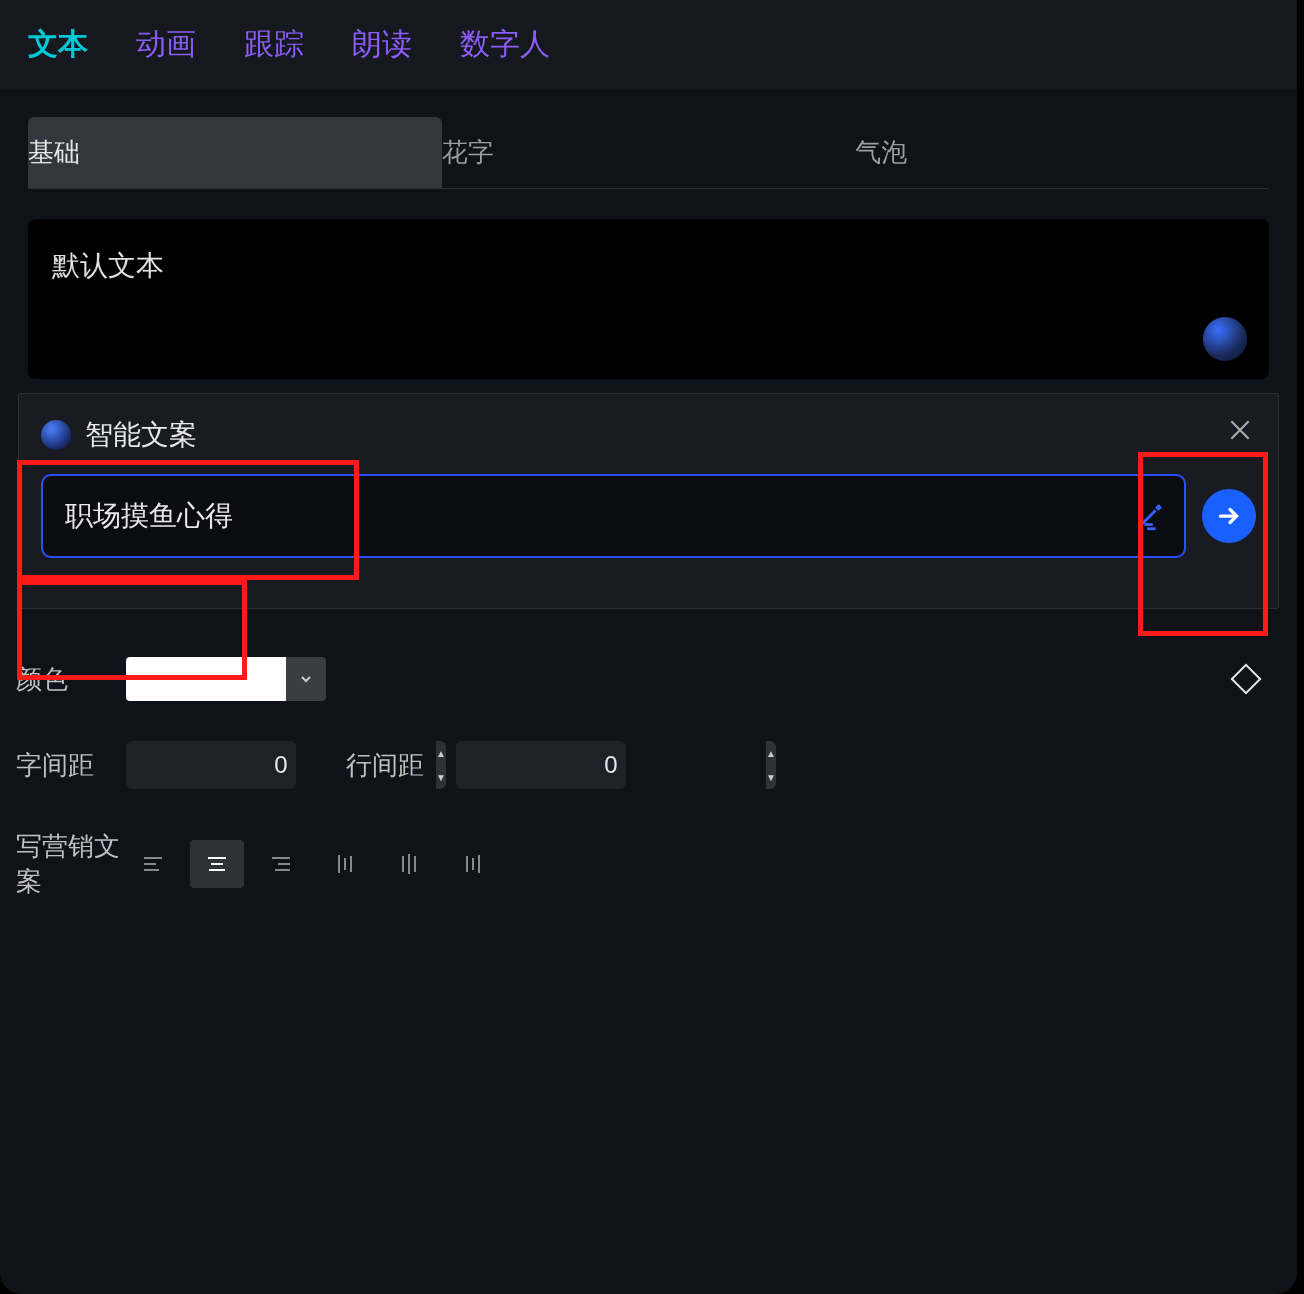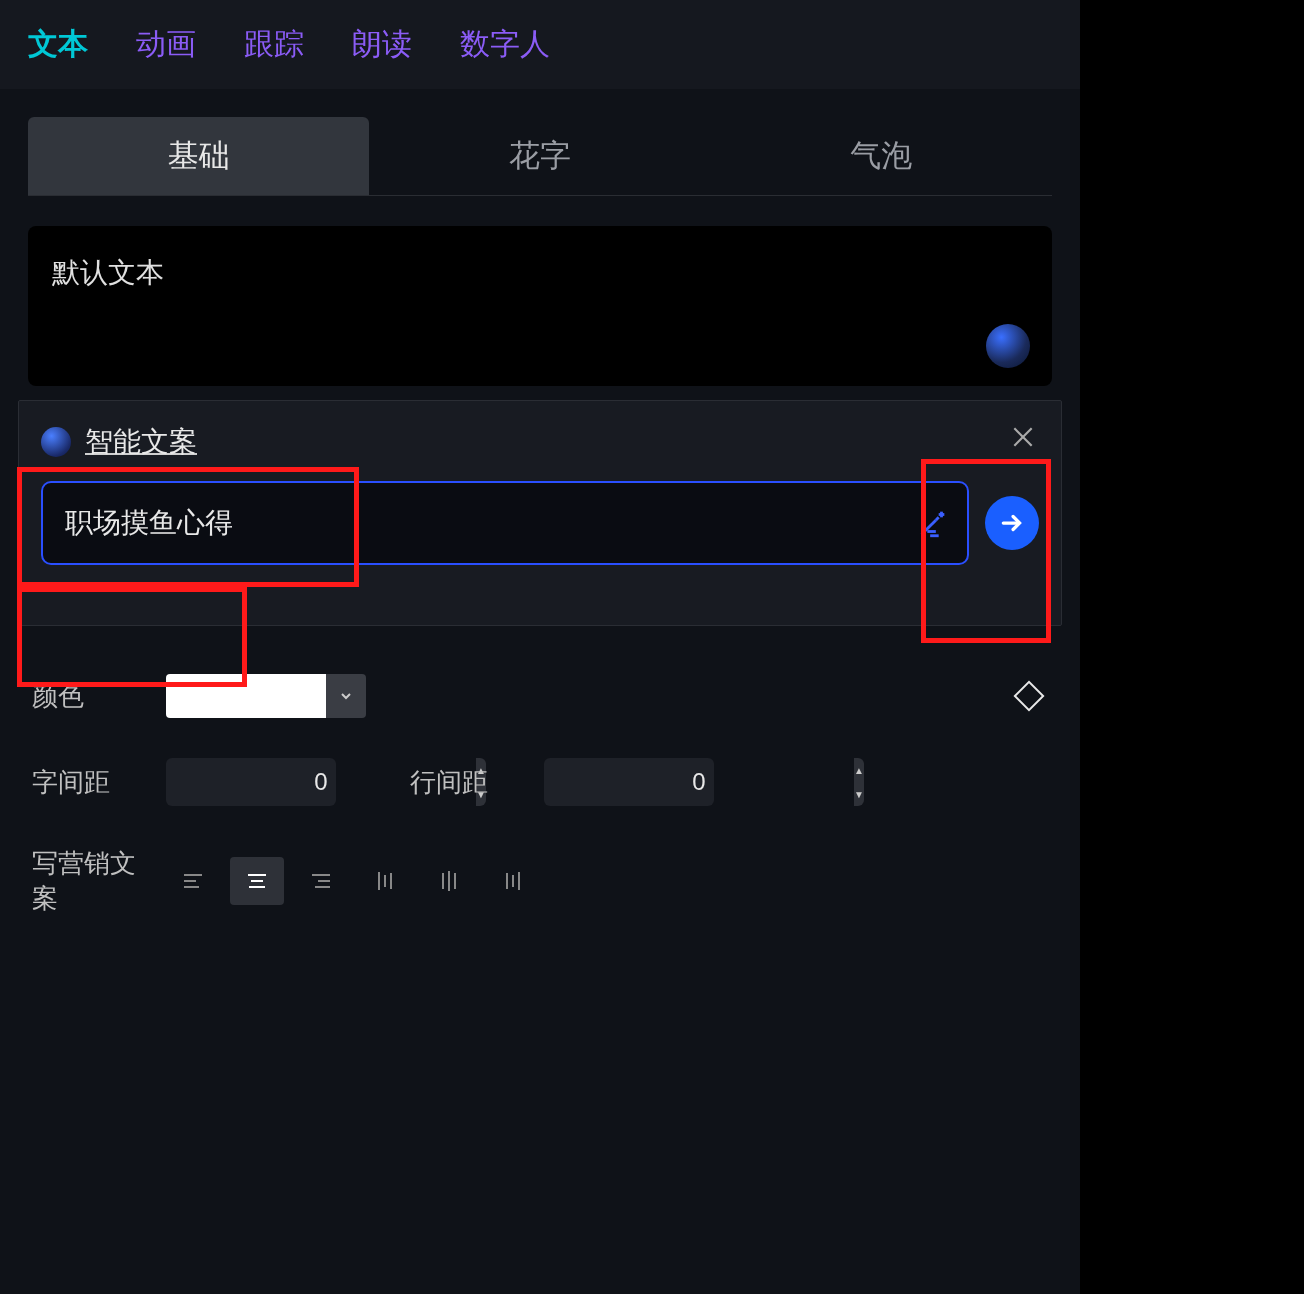--- a/index.html
+++ b/index.html
@@ -6,43 +6,43 @@
   body {
     background: #000;
     color: #d0d0d0;
     font-family: -apple-system, "PingFang SC", "Microsoft YaHei", sans-serif;
     width: 1304px;
     height: 1294px;
     overflow: hidden;
   }
   .panel {
     background: #0f1218;
-    width: 1080px;
+    width: 1297px;
     height: 1294px;
     position: relative;
+    border-radius: 21px;
   }
   .top-tabs {
     display: flex;
     gap: 48px;
     padding: 24px 28px;
     font-size: 30px;
     background: #15181f;
   }
   .top-tab { cursor: pointer; color: #8b5cf6; }
   .top-tab.active { color: #00c8d6; font-weight: 600; }
   .sub-tabs {
     display: flex;
     margin: 28px 28px 20px 28px;
     border-bottom: 1px solid #2a2d33;
   }
   .sub-tab {
     flex: 1;
-    text-align: center;
     padding: 18px 0;
-    font-size: 31px;
+    font-size: 26px;
     color: #9a9da4;
     cursor: pointer;
     border-radius: 6px 6px 0 0;
   }
   .sub-tab.active { background: #32363d; color: #e8e8e8; }
   .text-box {
     margin: 30px 28px 0 28px;
     background: #000;
     border-radius: 8px;
     padding: 28px 24px 60px 24px;
@@ -65,38 +65,37 @@
     border: 1px solid #2a2d34;
     border-radius: 2px;
     padding: 22px 22px 28px 22px;
     position: relative;
   }
   .smart-header {
     display: flex;
     align-items: center;
     gap: 14px;
     margin-bottom: 20px;
-    text-decoration: underline;
   }
   .smart-orb {
     width: 30px; height: 30px; border-radius: 50%;
     background: radial-gradient(circle at 35% 30%, #4a7fff 0%, #1a2a6a 70%, #0a1540 100%);
   }
   .smart-title { font-size: 28px; color: #e8e8e8; font-weight: 500; }
   .close-btn {
     position: absolute; right: 20px; top: 18px;
     width: 36px; height: 36px; cursor: pointer;
     display: flex; align-items: center; justify-content: center;
     color: #aaa; font-size: 30px;
   }
   .input-row {
     display: flex;
     align-items: center;
     gap: 16px;
-    margin-bottom: 32px;
+    margin-bottom: 22px;
   }
   .ai-input-wrap {
     flex: 1;
     border: 2px solid #2a4fff;
     border-radius: 10px;
     background: #0a0c12;
     display: flex;
     align-items: center;
     padding: 0 14px 0 22px;
     height: 84px;
@@ -139,22 +138,21 @@
   }
   .highlight-box {
     position: absolute;
     border: 5px solid #ff1a1a;
     pointer-events: none;
     z-index: 50;
   }
   .prop-row {
     display: flex;
     align-items: center;
-    padding: 20px 32px;
-    gap: 24px;
+    padding: 20px 16px;
     font-size: 26px;
   }
   .prop-label { width: 110px; color: #c0c0c0; }
   .color-swatch {
     width: 160px; height: 44px;
     background: #fff;
     border-radius: 4px 0 0 4px;
   }
   .color-dd {
     width: 40px; height: 44px;

